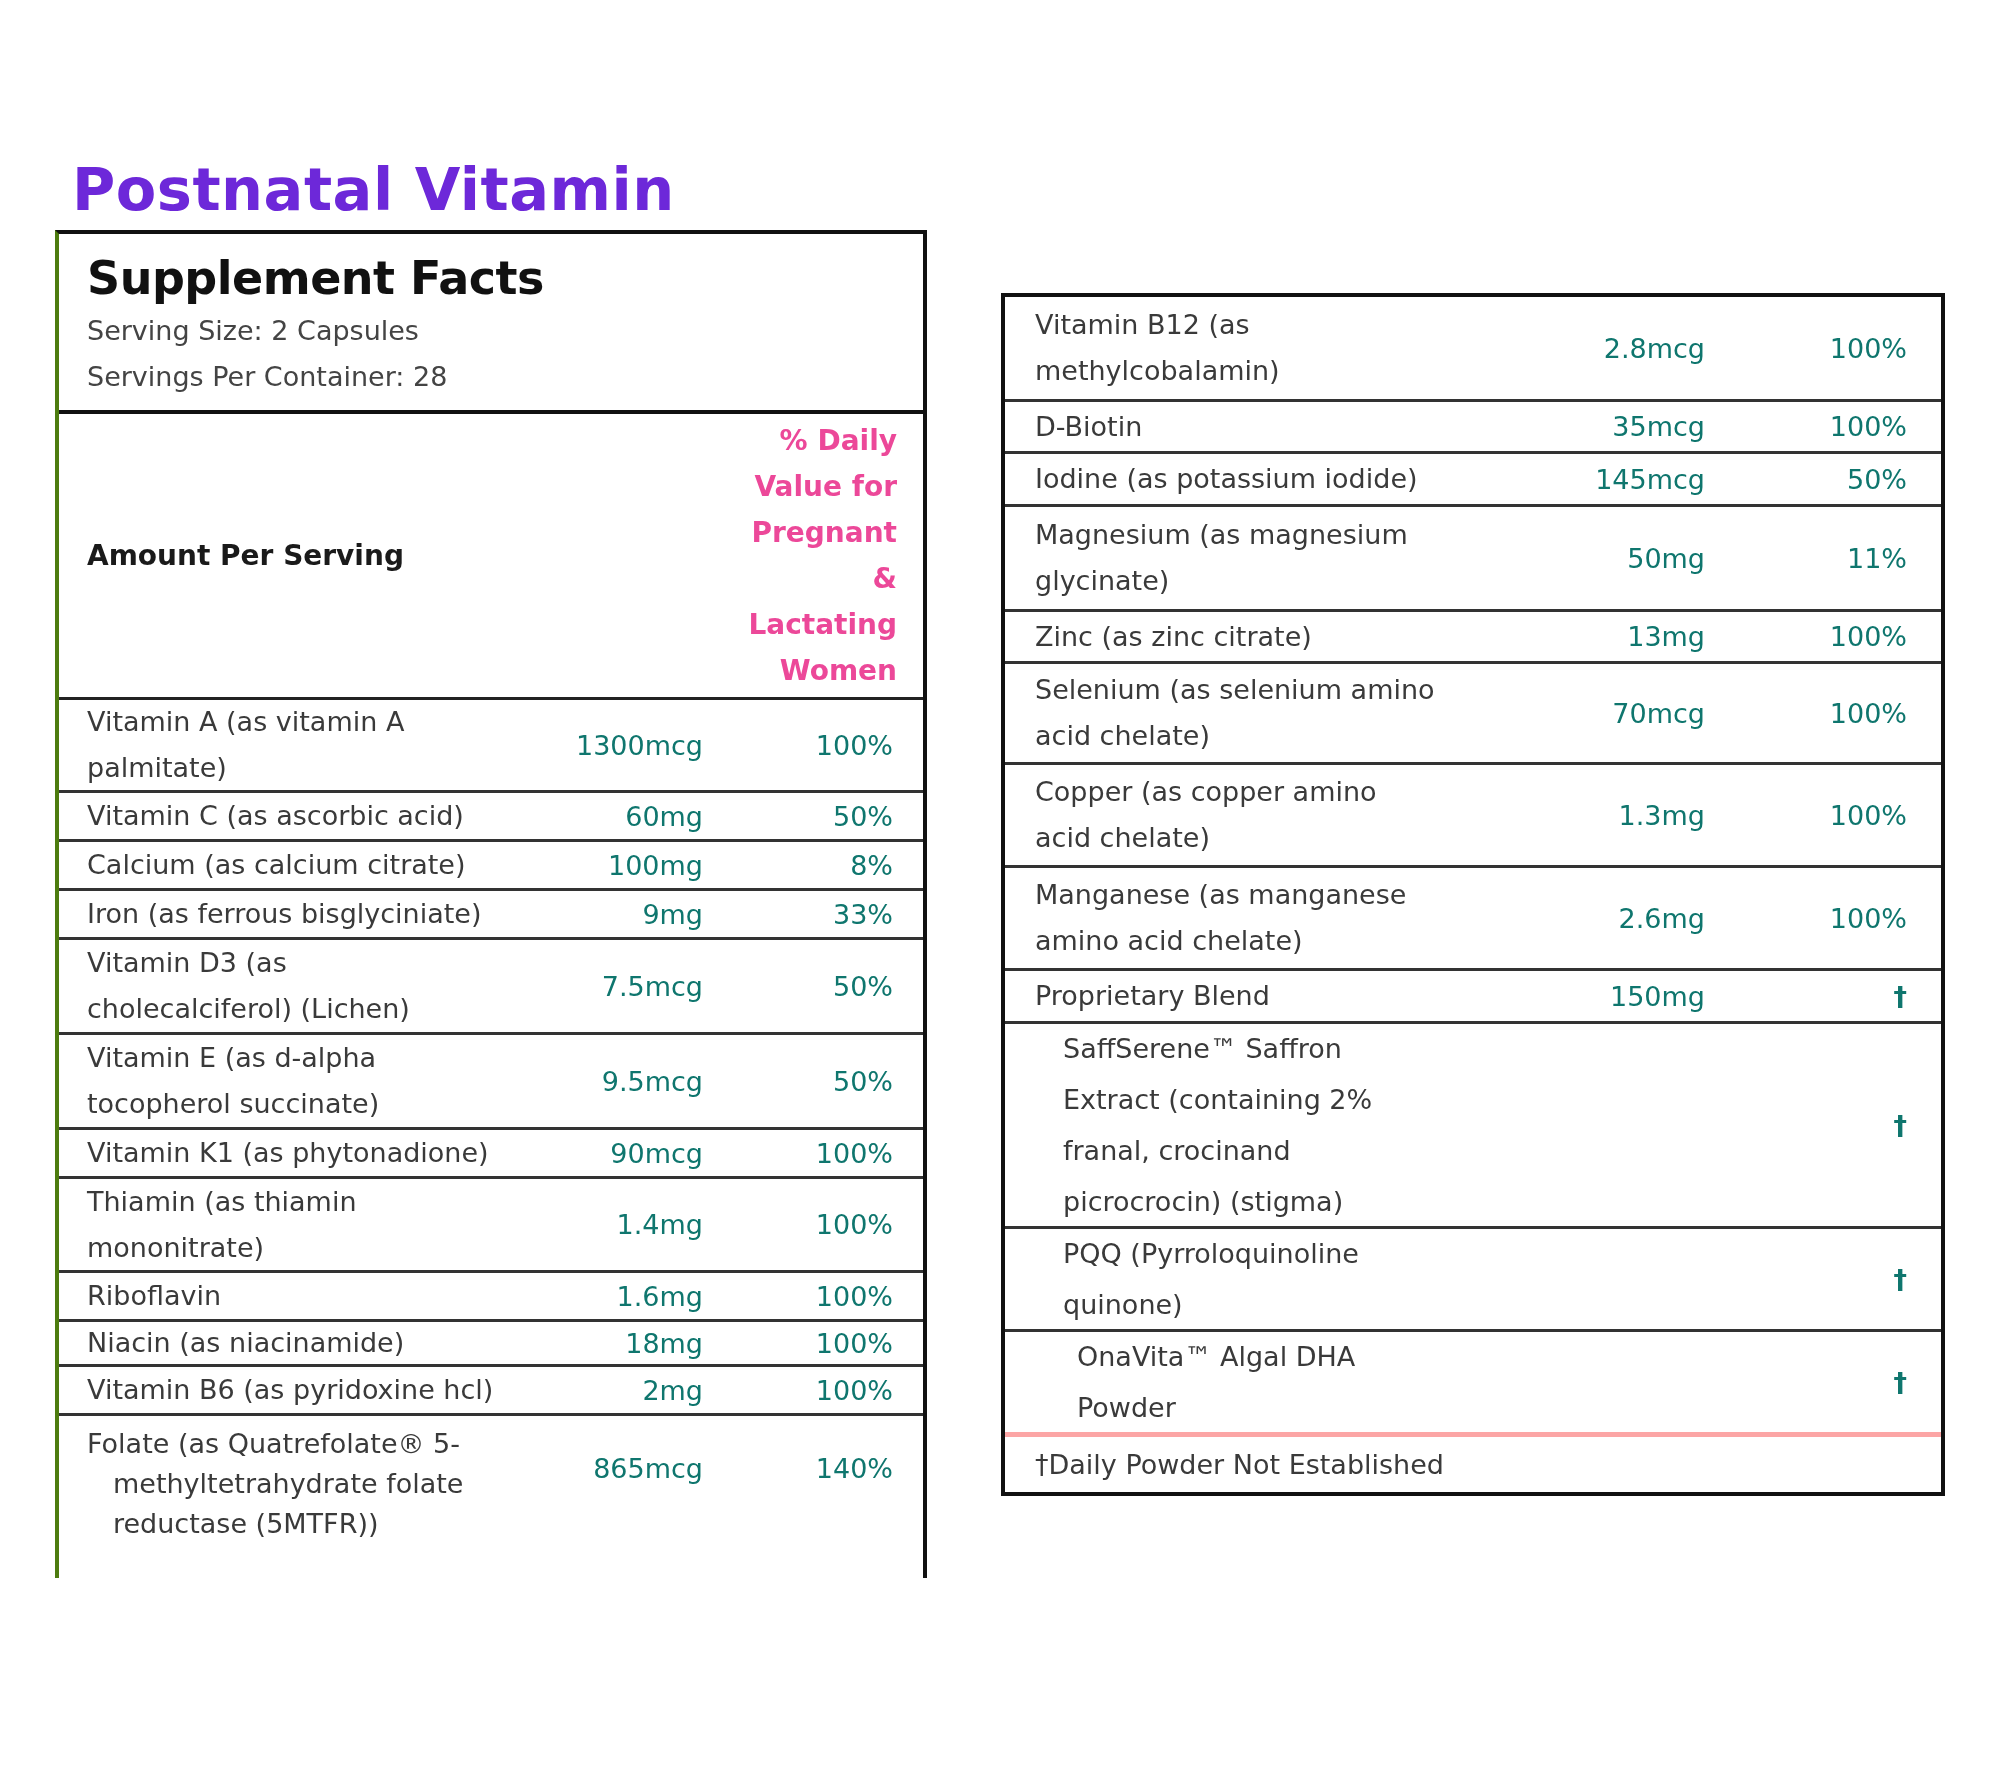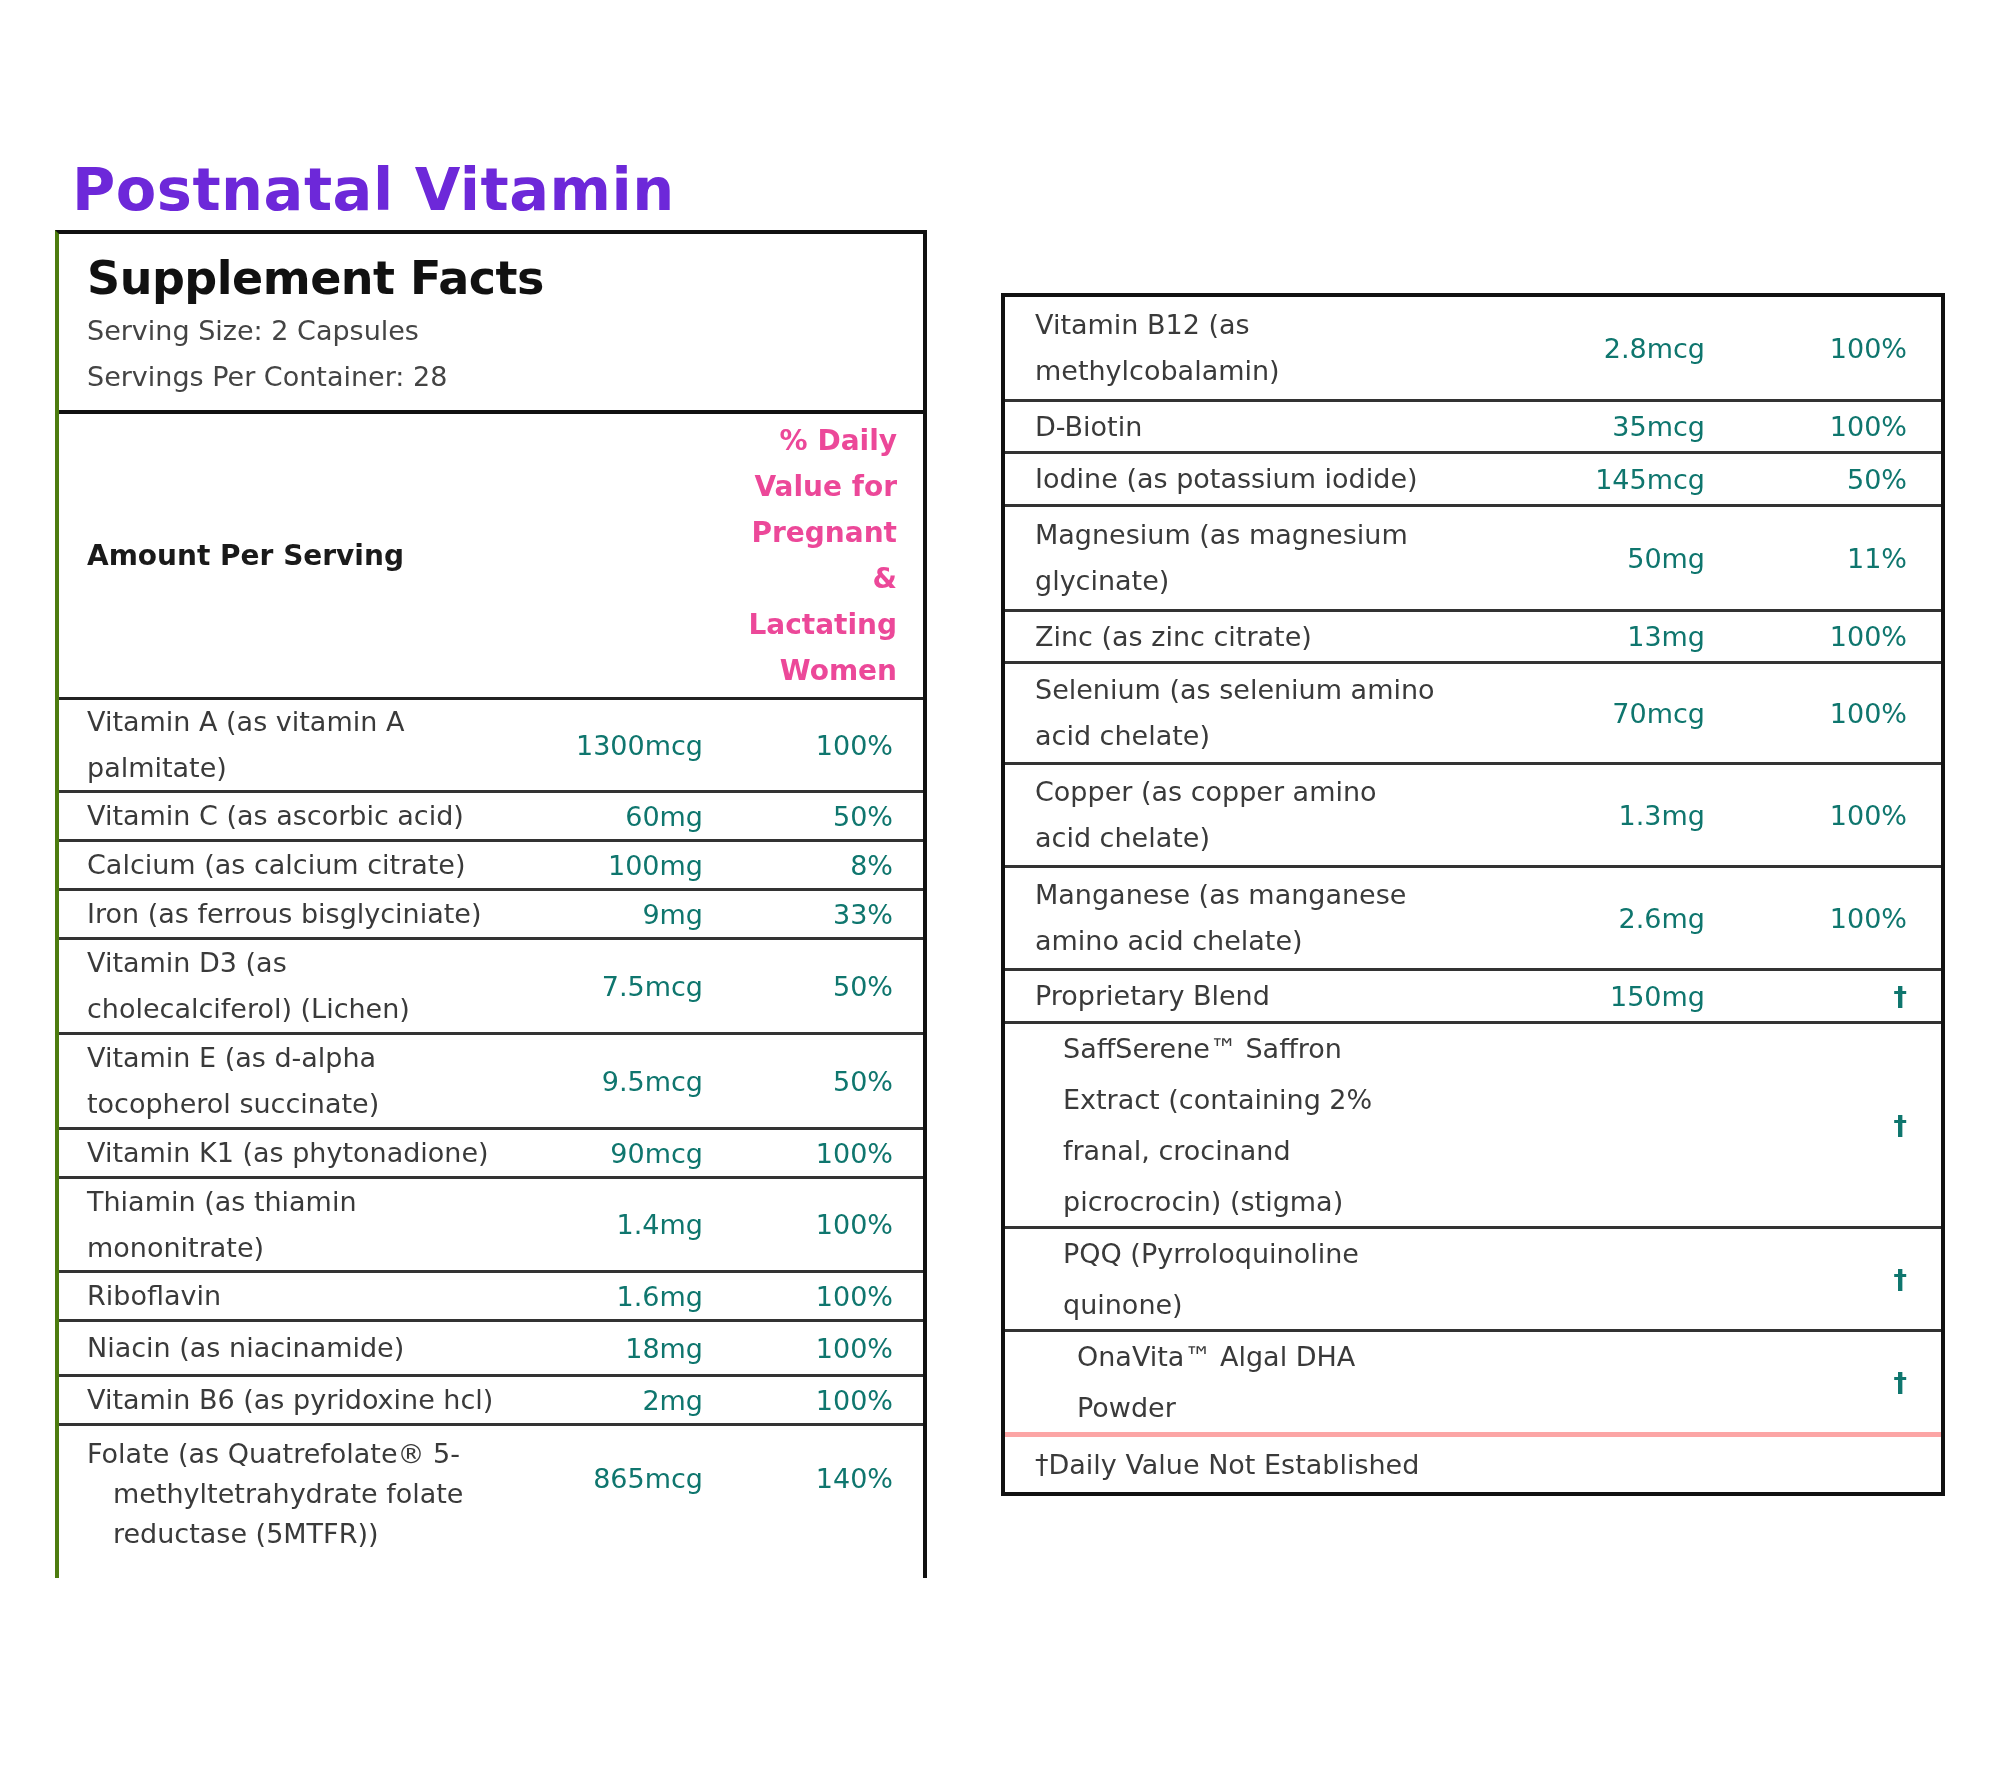--- a/index.html
+++ b/index.html
@@ -132,21 +132,21 @@
   <div class="row" style="height:94px">
     <div class="name" style="width:340px">Thiamin (as thiamin mononitrate)</div>
     <div class="amount">1.4mg</div>
     <div class="dv">100%</div>
   </div>
   <div class="row" style="height:49px">
     <div class="name">Riboflavin</div>
     <div class="amount">1.6mg</div>
     <div class="dv">100%</div>
   </div>
-  <div class="row" style="height:55px">
+  <div class="row" style="height:45px">
     <div class="name">Niacin (as niacinamide)</div>
     <div class="amount">18mg</div>
     <div class="dv">100%</div>
   </div>
   <div class="row" style="height:49px">
     <div class="name">Vitamin B6 (as pyridoxine hcl)</div>
     <div class="amount">2mg</div>
     <div class="dv">100%</div>
   </div>
   <div class="row last" style="height:162px">
@@ -214,14 +214,14 @@
   <div class="row sub" style="height:103px">
     <div class="name" style="width:380px; line-height:51px">PQQ (Pyrroloquinoline quinone)</div>
     <div class="amount"></div>
     <div class="dv dagger">†</div>
   </div>
   <div class="row sub thick" style="height:105px">
     <div class="name" style="width:340px; line-height:51px">OnaVita™ Algal DHA Powder</div>
     <div class="amount"></div>
     <div class="dv dagger">†</div>
   </div>
-  <div class="footnote">†Daily Value Not Established</div>
+  <div class="footnote">†Daily Powder Not Established</div>
 </div>
 
 </body></html>

